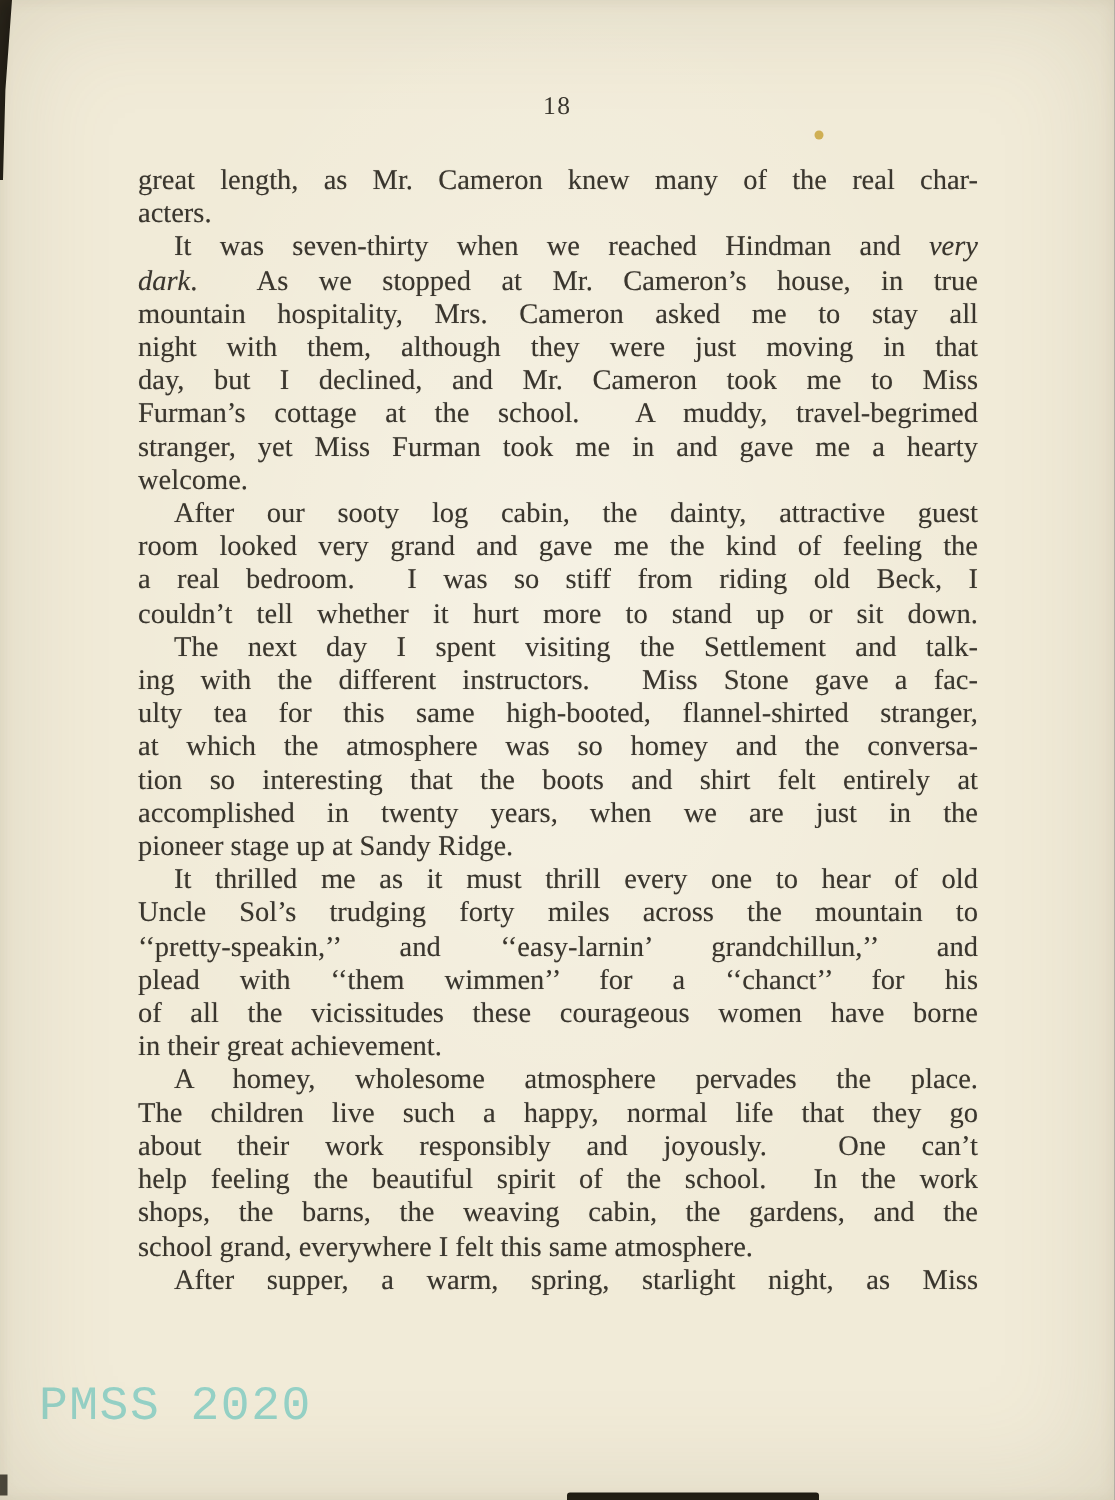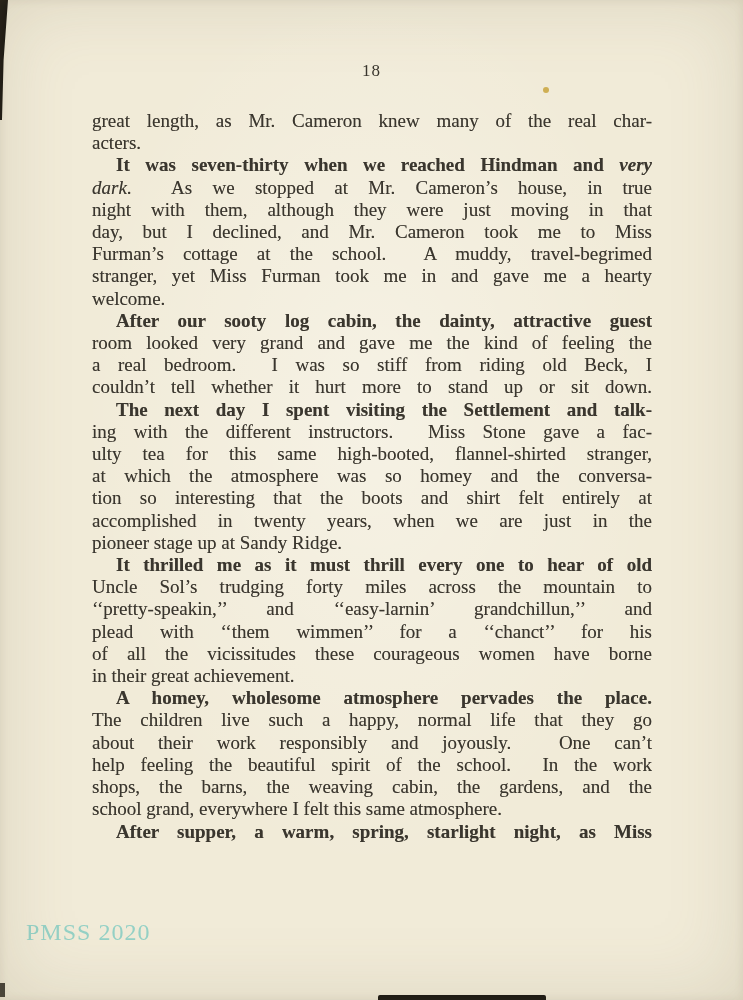--- a/index.html
+++ b/index.html
@@ -22,26 +22,26 @@
     position: absolute; top: 61px; left: 0; right: 0;
     text-align: center; font-size: 17px; letter-spacing: 1px;
   }
   .text-block {
     position: absolute; left: 92px; top: 110px; width: 560px;
     font-size: 19px; line-height: 22.2px;
     text-shadow: 0 0 0.5px rgba(58,54,46,0.45);
   }
   .line { text-align: justify; text-align-last: justify; text-justify: inter-word; }
   .line.end { text-align-last: left; }
-  .line.ind { text-indent: 24px; font-weight: bold; }
+  .line.ind { text-indent: 24px; }
   .it { font-style: italic; }
   .watermark {
     position: absolute; left: 26px; top: 919px;
-    font-family: Liberation Serif, serif;
-    font-size: 24px; letter-spacing: 1px;
+    font-family: Liberation Mono, monospace;
+    font-size: 32px; letter-spacing: 1px;
     color: var(--wm, #85cdc3); opacity: 0.85;
   }
   .artifact-top-left {
     position: absolute; left: 0; top: 0; width: 8px; height: 120px;
     background: #17140f;
     clip-path: polygon(0 0, 100% 0, 45% 50%, 25% 100%, 0 100%);
   }
   .artifact-bottom {
     position: absolute; left: 378px; bottom: 0; width: 168px; height: 5px;
     background: #17140f; border-radius: 2px 2px 0 0;
@@ -64,20 +64,21 @@
   <div class="artifact-bottom-left"></div>
   <div class="speck-yellow"></div>
 
   <div class="page-number">18</div>
 
   <div class="text-block">
       <div class="line"><span>great length, as Mr. Cameron knew many of the real char-</span></div>
       <div class="line end"><span>acters.</span></div>
       <div class="line ind"><span>It was seven-thirty when we reached Hindman and </span><span class="it">very</span></div>
       <div class="line"><span class="it">dark</span><span>.&nbsp; As we stopped at Mr. Cameron’s house, in true</span></div>
+      <div class="line"><span>mountain hospitality, Mrs. Cameron asked me to stay all</span></div>
       <div class="line"><span>night with them, although they were just moving in that</span></div>
       <div class="line"><span>day, but I declined, and Mr. Cameron took me to Miss</span></div>
       <div class="line"><span>Furman’s cottage at the school.&nbsp; A muddy, travel-begrimed</span></div>
       <div class="line"><span>stranger, yet Miss Furman took me in and gave me a hearty</span></div>
       <div class="line end"><span>welcome.</span></div>
       <div class="line ind"><span>After our sooty log cabin, the dainty, attractive guest</span></div>
       <div class="line"><span>room looked very grand and gave me the kind of feeling the</span></div>
       <div class="line"><span>a real bedroom.&nbsp; I was so stiff from riding old Beck, I</span></div>
       <div class="line"><span>couldn’t tell whether it hurt more to stand up or sit down.</span></div>
       <div class="line ind"><span>The next day I spent visiting the Settlement and talk-</span></div>

